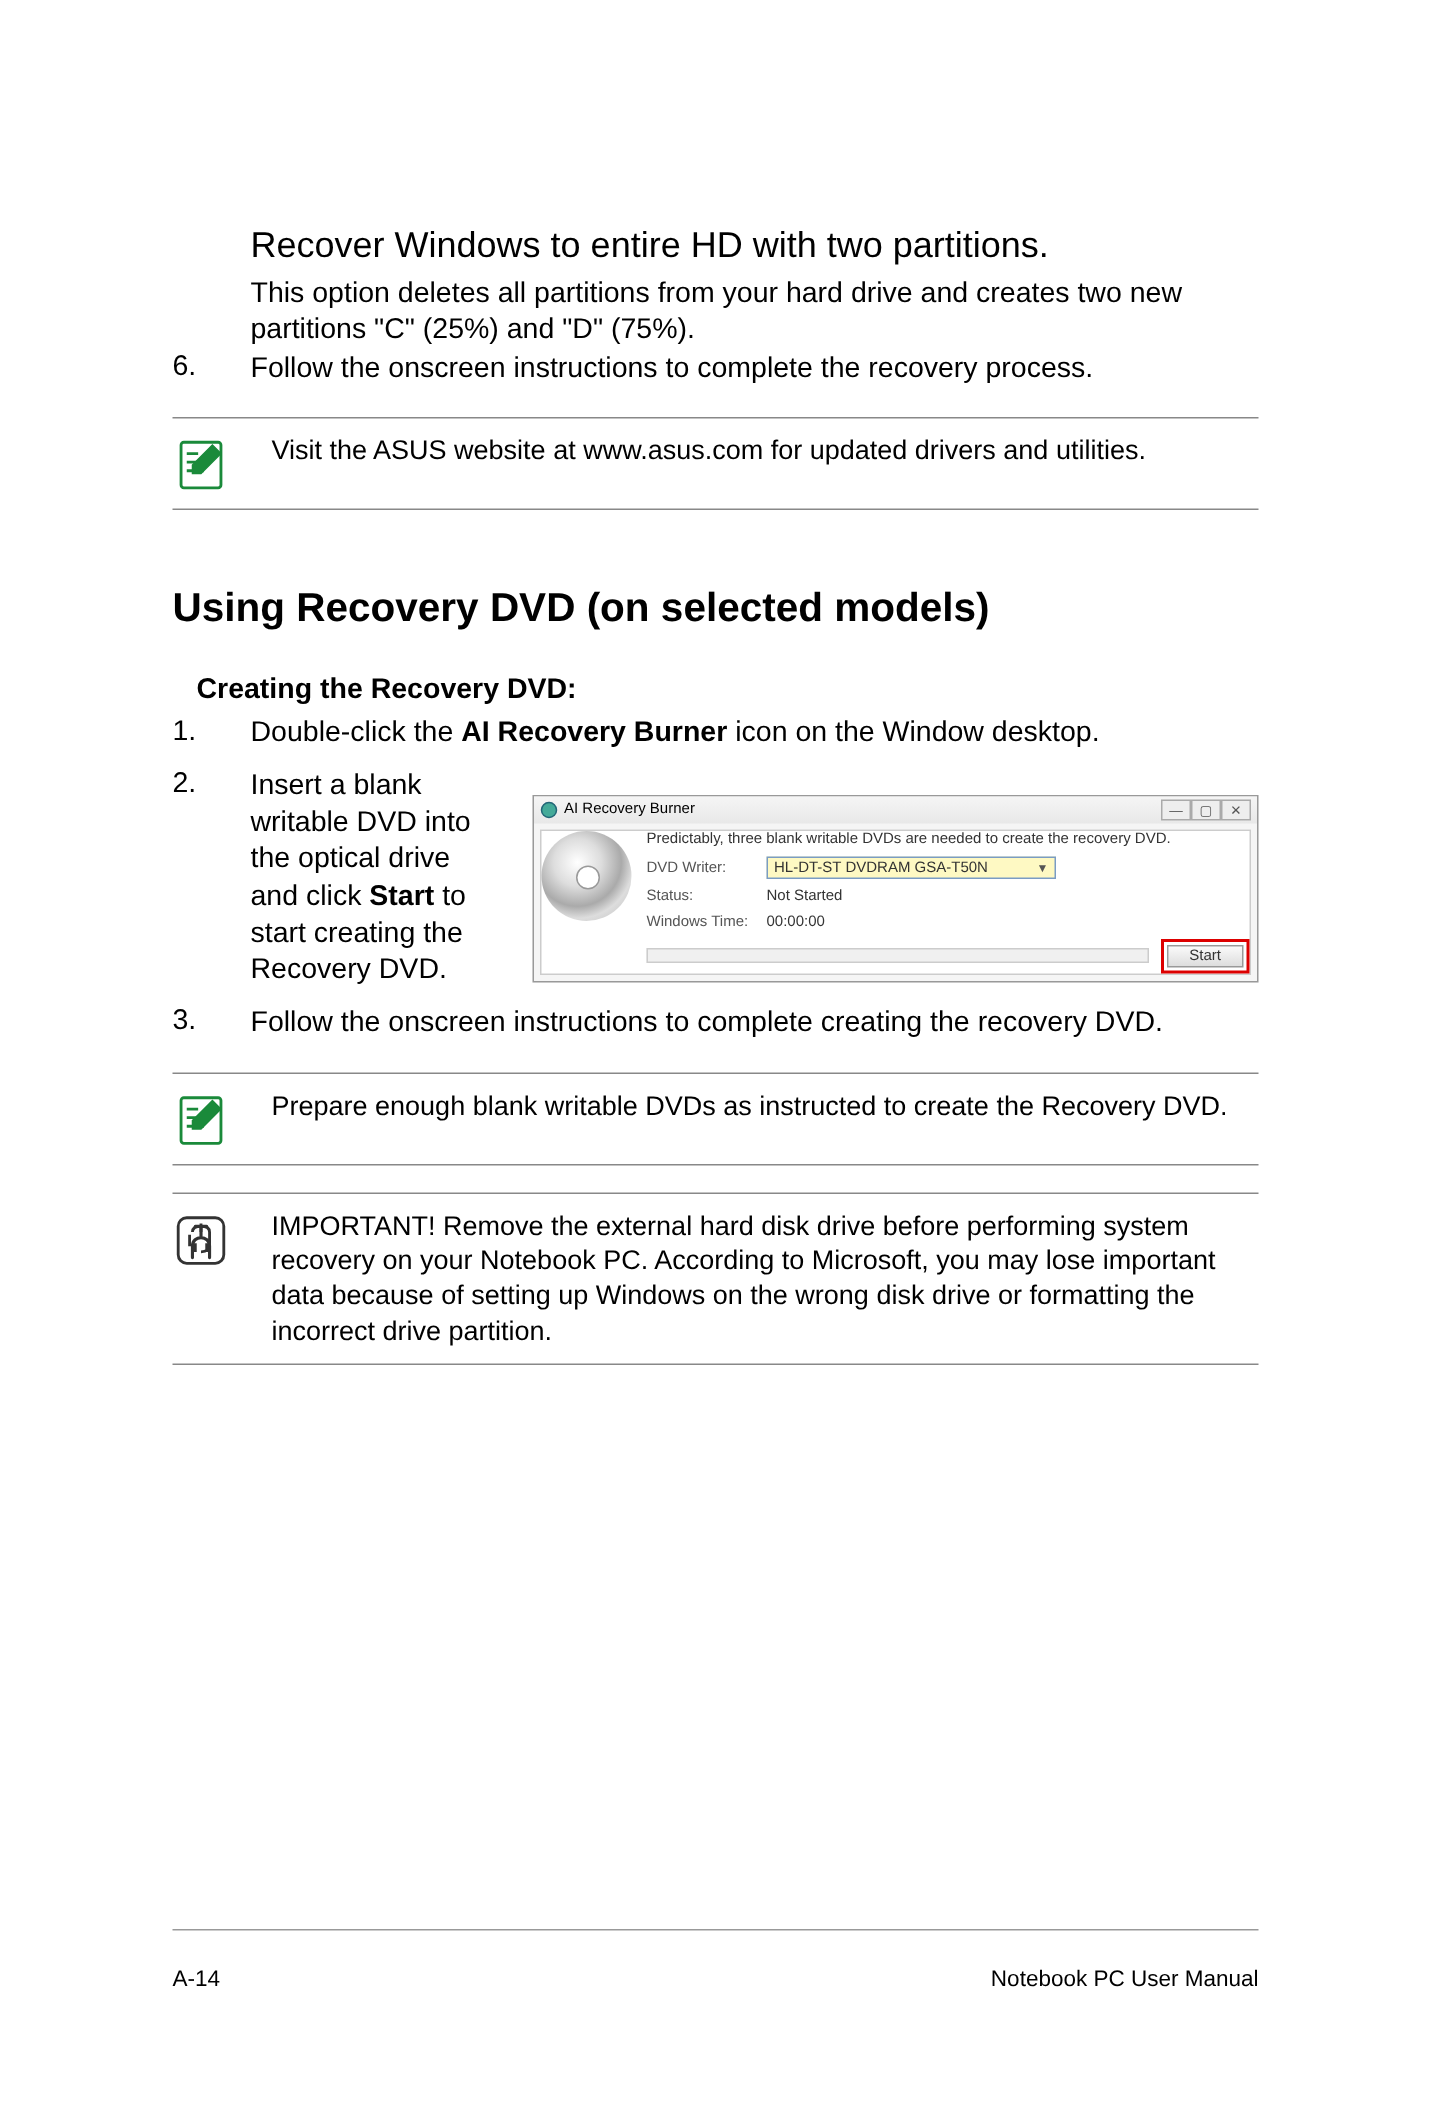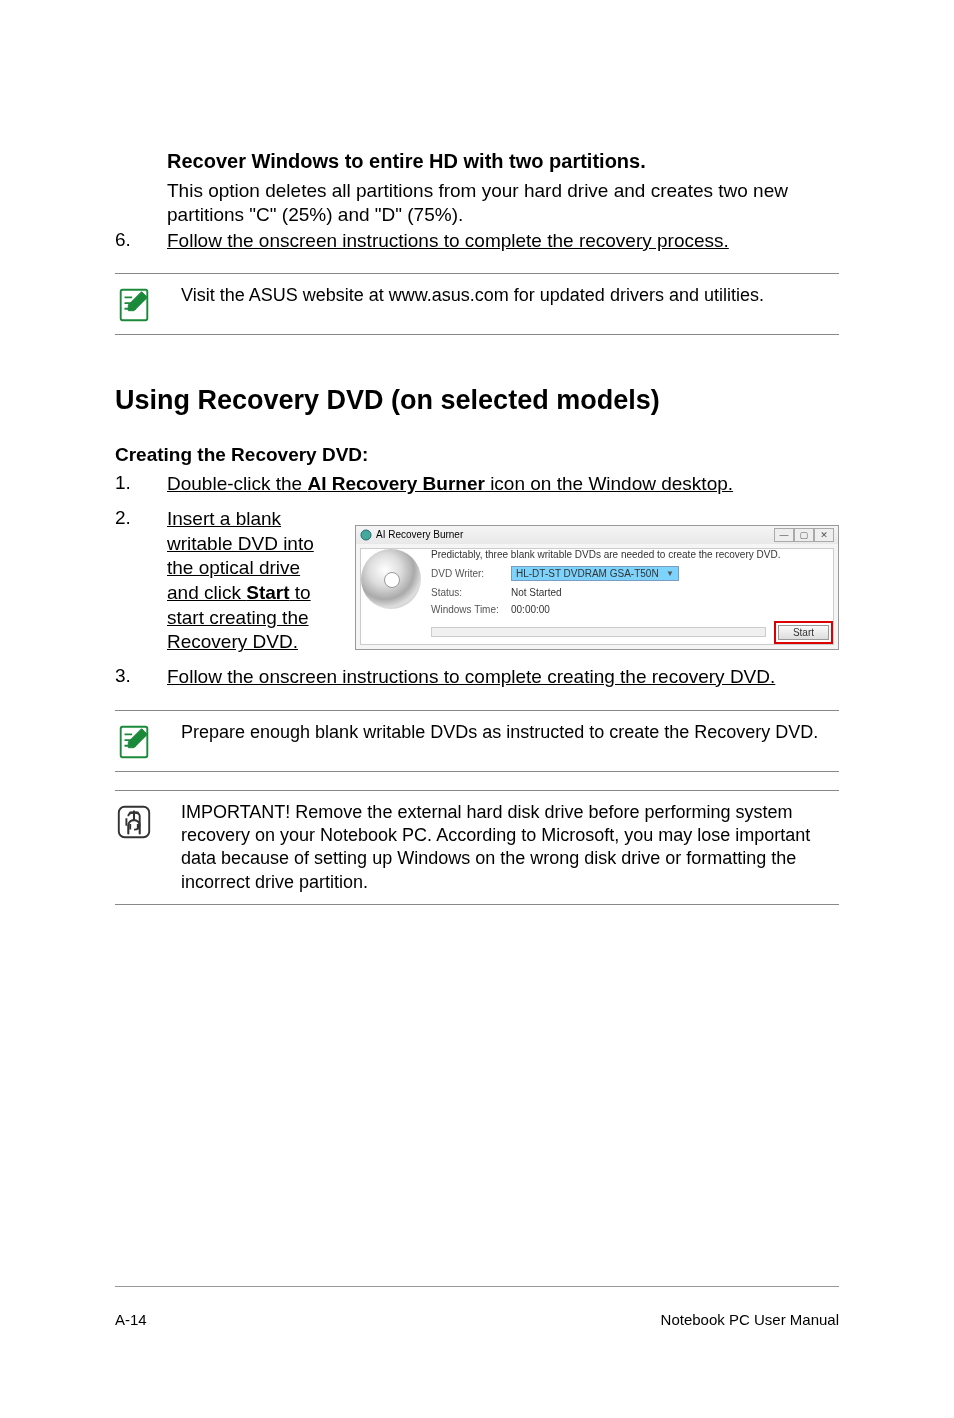--- a/index.html
+++ b/index.html
@@ -9,22 +9,22 @@
     }
     body {
       font-family: "Segoe UI", "Myriad Pro", Arial, sans-serif;
       background: #fff;
       width: 954px;
       height: 1418px;
       position: relative;
       padding: 150px 115px 0 115px;
     }
     .heading-bold {
-      font-weight: bold;
-      font-size: 20px;
+      font-weight: normal;
+      font-size: 24px;
       margin-bottom: 6px;
       padding-left: 52px;
     }
     .body-text {
       font-size: 19px;
       line-height: 1.25;
       color: #000;
     }
     .indent1 {
       padding-left: 52px;
@@ -36,21 +36,20 @@
     }
     .step-num {
       width: 52px;
       flex-shrink: 0;
       font-size: 19px;
     }
     .step-body {
       flex: 1;
       font-size: 19px;
       line-height: 1.3;
-      text-decoration: underline;
     }
     .note-box {
       border-top: 1px solid #888;
       border-bottom: 1px solid #888;
       margin-top: 20px;
       margin-bottom: 0px;
       display: flex;
       padding: 10px 0;
     }
     .note-icon {
@@ -68,20 +67,21 @@
     .section-heading {
       font-size: 27px;
       font-weight: bold;
       margin-top: 50px;
       margin-bottom: 28px;
     }
     .sub-heading {
       font-size: 19px;
       font-weight: bold;
       margin-bottom: 6px;
+      margin-left: 16px;
     }
     .step2-container {
       display: flex;
       gap: 20px;
       margin-bottom: 10px;
     }
     .step2-left {
       flex: 0 0 180px;
     }
     .step2-right {
@@ -162,23 +162,23 @@
     }
     .ai-label {
       width: 80px;
       color: #555;
     }
     .ai-value {
       color: #333;
     }
     .ai-select {
       border: 1px solid #7a9cc4;
-      background: #7dd3fc;
+      background: #fef9c3;
       padding: 1px 4px;
-      width: 168px;
+      width: 193px;
       display: flex;
       justify-content: space-between;
       align-items: center;
       color: #333;
     }
     .ai-arrow {
       font-size: 8px;
       color: #555;
     }
     .ai-bottom {

